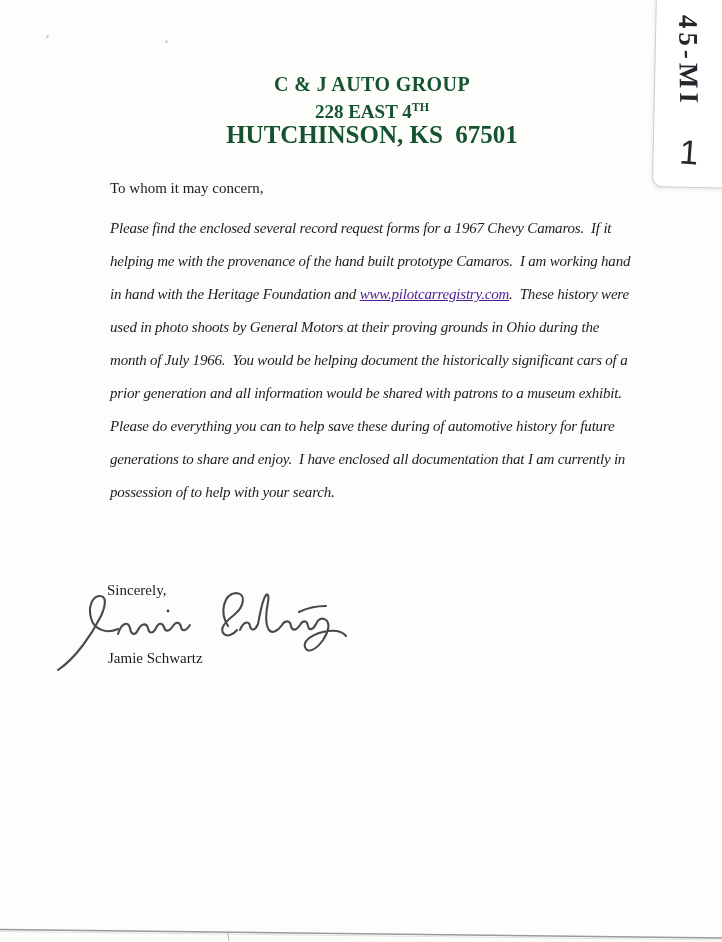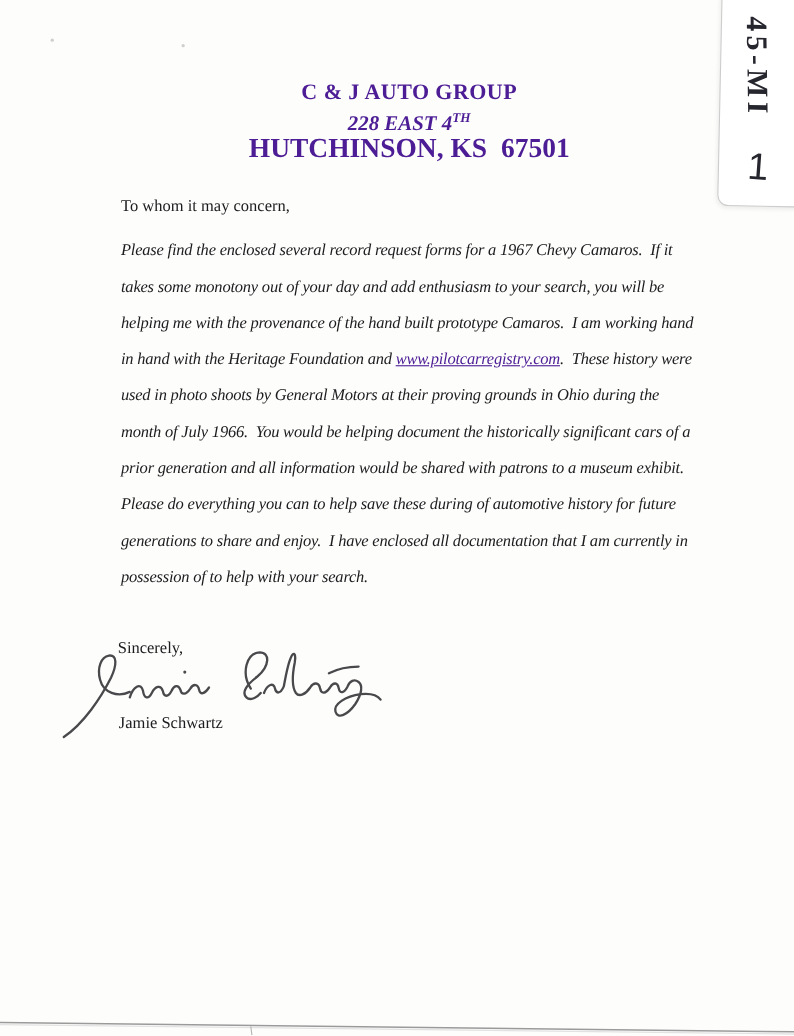--- a/index.html
+++ b/index.html
@@ -11,31 +11,30 @@
     font-family: "Liberation Serif", serif;
     color: #1c1c1e;
   }
 
   
   .letterhead {
     position: absolute;
     top: 72px; left: 22px; right: 0;
     text-align: center;
     font-weight: bold;
-    color: #4c1d95;
+    color: #14532d;
   }
   .letterhead .company {
     font-size: 20px;
     letter-spacing: 0.4px;
     line-height: 24px;
   }
   .letterhead .address {
     font-size: 19px;
     line-height: 23px;
-    font-style: italic;
   }
   .letterhead .address sup {
     font-size: 12px;
     vertical-align: super;
   }
   .letterhead .city {
     font-size: 25px;
     line-height: 24px;
     white-space: pre;
   }
@@ -139,21 +138,20 @@
 <div class="letterhead">
   <div class="company">C &amp; J AUTO GROUP</div>
   <div class="address"><span>228 EAST 4</span><sup>TH</sup></div>
   <div class="city">HUTCHINSON, KS  67501</div>
 </div>
 
 <div class="salutation">To whom it may concern,</div>
 
 <div class="letter-lines">
   <div class="line">Please find the enclosed several record request forms for a 1967 Chevy Camaros.  If it</div>
-  <div class="line">takes some monotony out of your day and add enthusiasm to your search, you will be</div>
   <div class="line">helping me with the provenance of the hand built prototype Camaros.  I am working hand</div>
   <div class="line"><span>in hand with the Heritage Foundation and </span><span class="inline-link">www.pilotcarregistry.com</span><span>.  These history were</span></div>
   <div class="line">used in photo shoots by General Motors at their proving grounds in Ohio during the</div>
   <div class="line">month of July 1966.  You would be helping document the historically significant cars of a</div>
   <div class="line">prior generation and all information would be shared with patrons to a museum exhibit.</div>
   <div class="line">Please do everything you can to help save these during of automotive history for future</div>
   <div class="line">generations to share and enjoy.  I have enclosed all documentation that I am currently in</div>
   <div class="line">possession of to help with your search.</div>
 </div>
 

